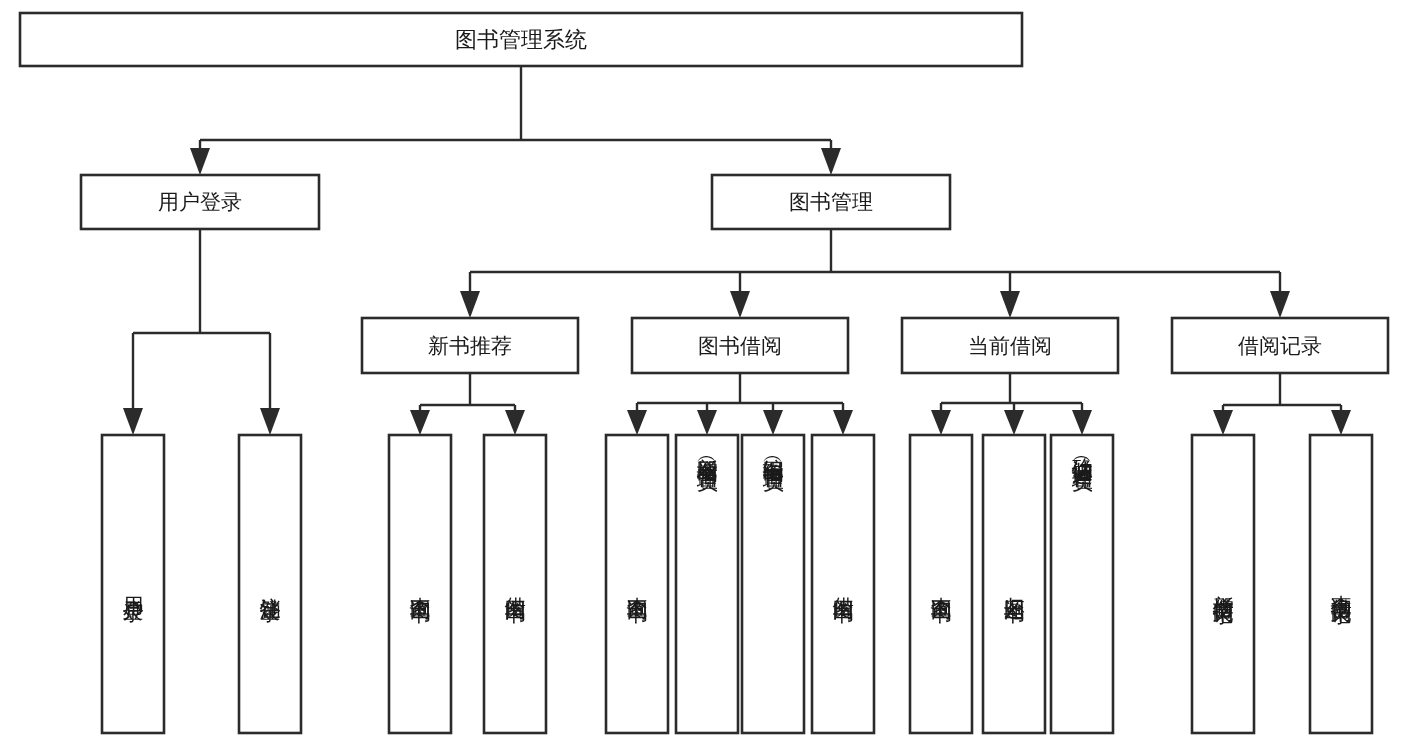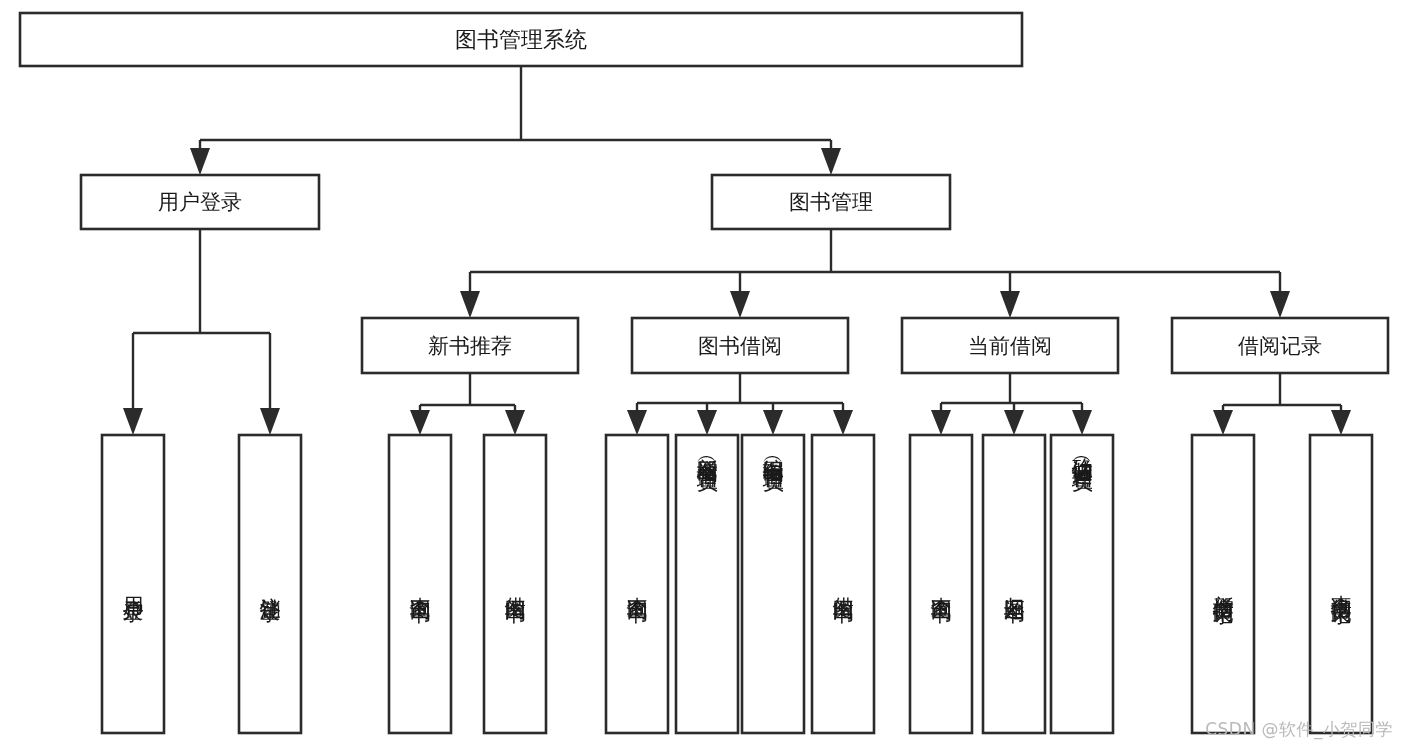--- a/index.html
+++ b/index.html
@@ -242,15 +242,14 @@
   </div>
 
   <div class="vlabel-wrap" style="left:1192px; top:435px; width:62px; height:298px;">
     <span class="vlabel-text">新增借阅记录</span>
   </div>
 
   <div class="vlabel-wrap" style="left:1310px; top:435px; width:62px; height:298px;">
     <span class="vlabel-text">查询借阅记录</span>
   </div>
 
-  <div class="watermark">CSDN @软件_小贺同学</div>
 
 </div>
 
 </body></html>

